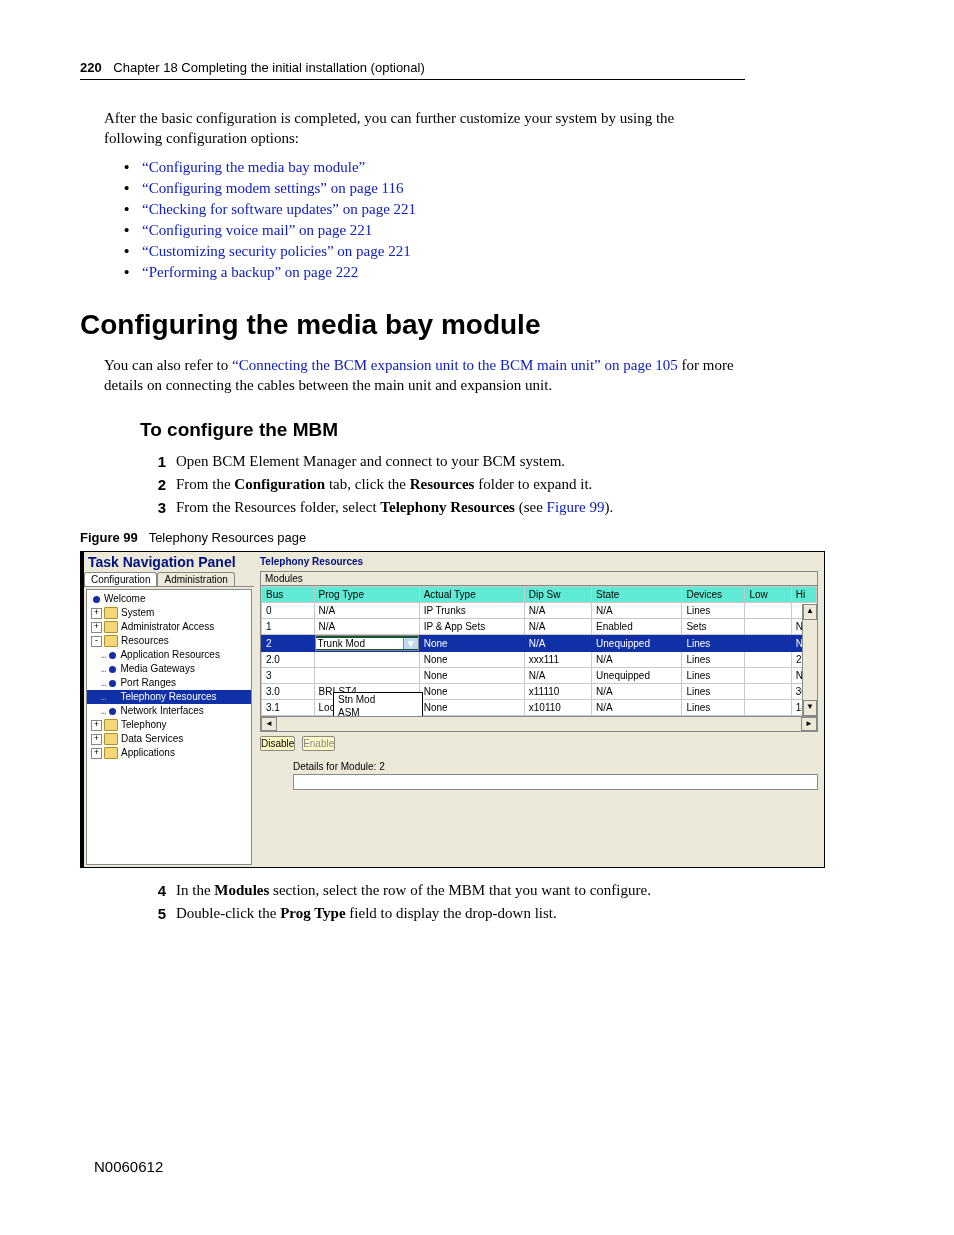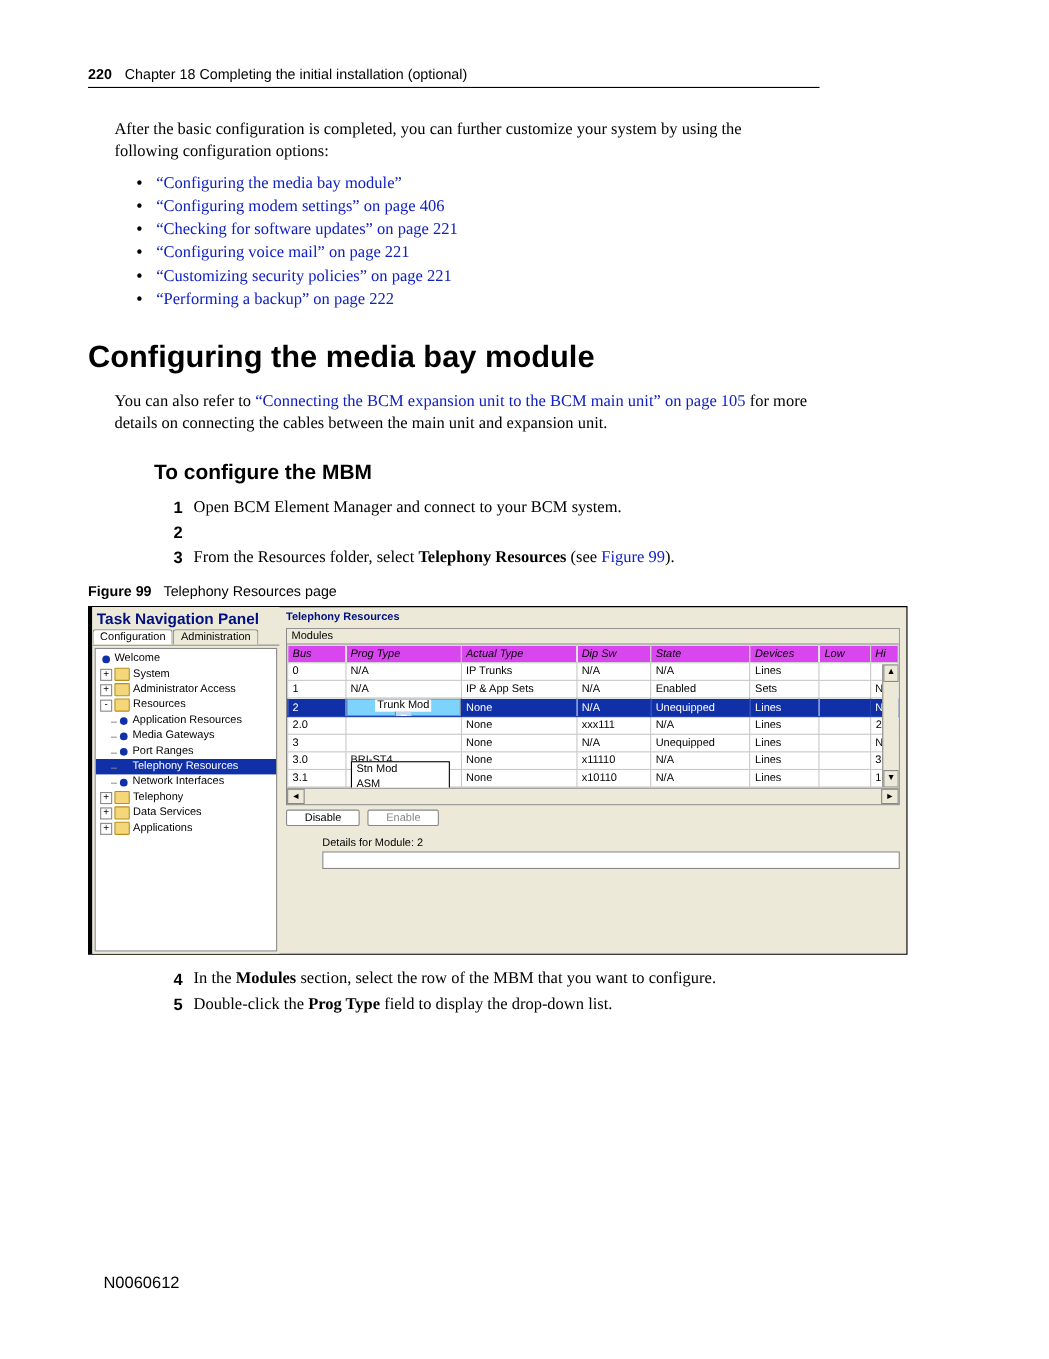--- a/index.html
+++ b/index.html
@@ -154,34 +154,34 @@
     border:1px solid #888; background:#fff; position:relative;
   }
   .grid-label { background:#ece9d8; padding:1px 4px; border-bottom:1px solid #888;}
   table.grid {
     width:100%; border-collapse:collapse; table-layout:fixed; font-size:10px;
   }
   table.grid th, table.grid td {
     border:1px solid #c8c8c8; padding:2px 4px; text-align:left;
     overflow:hidden; white-space:nowrap;
   }
-  table.grid th { background:#d946ef; font-weight:normal;font-style:italic;}
+  table.grid th { background:#5eead4; font-weight:normal;}
   tr.selrow td { background:#1030a8; color:#fff; border-color:#1030a8;}
   .progcell {
     background:#fff; border:1px solid #888; display:flex; align-items:center;
     height:14px;
   }
   .progcell .txt { flex:1; padding:0 2px;}
   .progcell .arrow {
     width:14px; background:#c0d8f0; text-align:center; border-left:1px solid #888;
   }
   tr.selrow .progcell .txt { background:#fff; color:#000;}
-  tr.selrow .progcell { background:#7dd3fc;flex-direction:column;}
+  tr.selrow .progcell { background:#14532d;}
   .dropdown-menu {
-    position:absolute; left:58px; top:106px; width:88px;
+    position:absolute; left:72px; top:106px; width:88px;
     border:1px solid #000; background:#fff; z-index:5;
   }
   .dropdown-menu div { padding:1px 4px;}
   .scroll-v {
     position:absolute; right:0; top:18px; bottom:0; width:14px;
     background:#ece9d8; border-left:1px solid #888;
   }
   .scroll-v .up,.scroll-v .dn{
     height:14px; background:#ece9d8; border:1px solid #888; text-align:center;
     font-size:8px; line-height:12px;
@@ -189,21 +189,21 @@
   .scroll-v .dn{ position:absolute; bottom:0; left:0; right:0;}
   .scroll-h {
     height:14px; background:#ece9d8; border-top:1px solid #888;
     display:flex; justify-content:space-between;
   }
   .scroll-h span{
     width:14px; border:1px solid #888; text-align:center; font-size:8px; line-height:12px;
   }
   .btn-row { margin-top:4px;}
   .winbtn {
-    border:1px solid #888; background:#ffffff; padding:1px 16px;
+    border:1px solid #888; background:#fef9c3; padding:1px 0;
     font-size:10px; margin-right:4px; border-radius:2px; display:inline-block;text-align:right;
   }
   .winbtn.disabled { color:#888;}
   .details {
     margin-top:10px; border-top:0;margin-left:33px;
   }
   .details-label { font-size:10px; margin-bottom:2px;}
   .details-box { border:1px solid #888; height:14px; background:#fff;}
   .footer-doc {
     position:absolute; left:94px; bottom:60px;
@@ -220,21 +220,21 @@
 
   <div class="header-line">
     <span class="pn">220</span>
     <span>Chapter 18  Completing the initial installation (optional)</span>
   </div>
 
   <div class="body-text">
     <p>After the basic configuration is completed, you can further customize your system by using the following configuration options:</p>
     <ul class="bullets">
       <li><span class="link">“Configuring the media bay module”</span></li>
-      <li><span class="link">“Configuring modem settings” on page 406</span></li>
+      <li><span class="link">“Configuring modem settings” on page 116</span></li>
       <li><span class="link">“Checking for software updates” on page 221</span></li>
       <li><span class="link">“Configuring voice mail” on page 221</span></li>
       <li><span class="link">“Customizing security policies” on page 221</span></li>
       <li><span class="link">“Performing a backup” on page 222</span></li>
     </ul>
   </div>
 
   <h1 class="section">Configuring the media bay module</h1>
 
   <div class="body-text">
@@ -245,20 +245,23 @@
 
   <h2 class="subsection">To configure the MBM</h2>
 
   <ol class="steps custom">
     <li>
       <span class="num">1</span>
       <span>Open BCM Element Manager and connect to your BCM system.</span>
     </li>
     <li>
       <span class="num">2</span>
+      <span>
+        <span>From the </span><b>Configuration</b><span> tab, click the </span><b>Resources</b><span> folder to expand it.</span>
+      </span>
     </li>
     <li>
       <span class="num">3</span>
       <span>
         <span>From the Resources folder, select </span><b>Telephony Resources</b><span> (see </span><span class="link">Figure 99</span><span>).</span>
       </span>
     </li>
   </ol>
 
   <div class="figcap">

